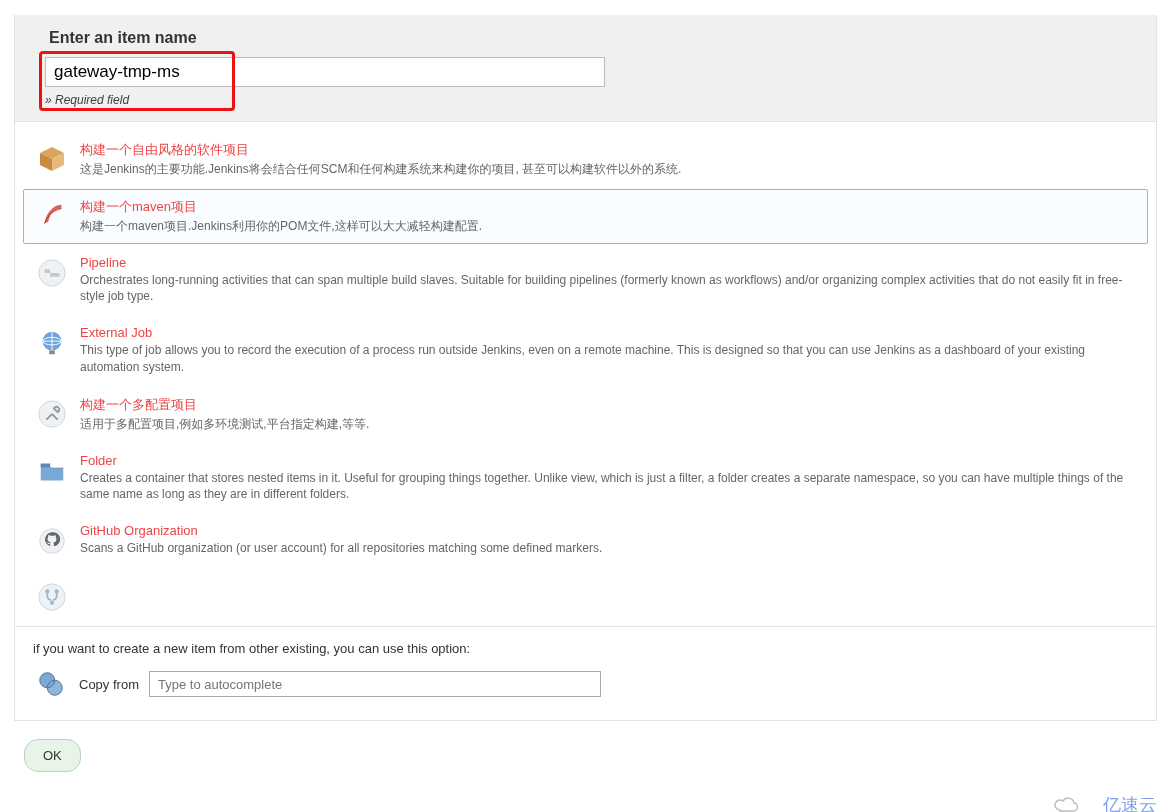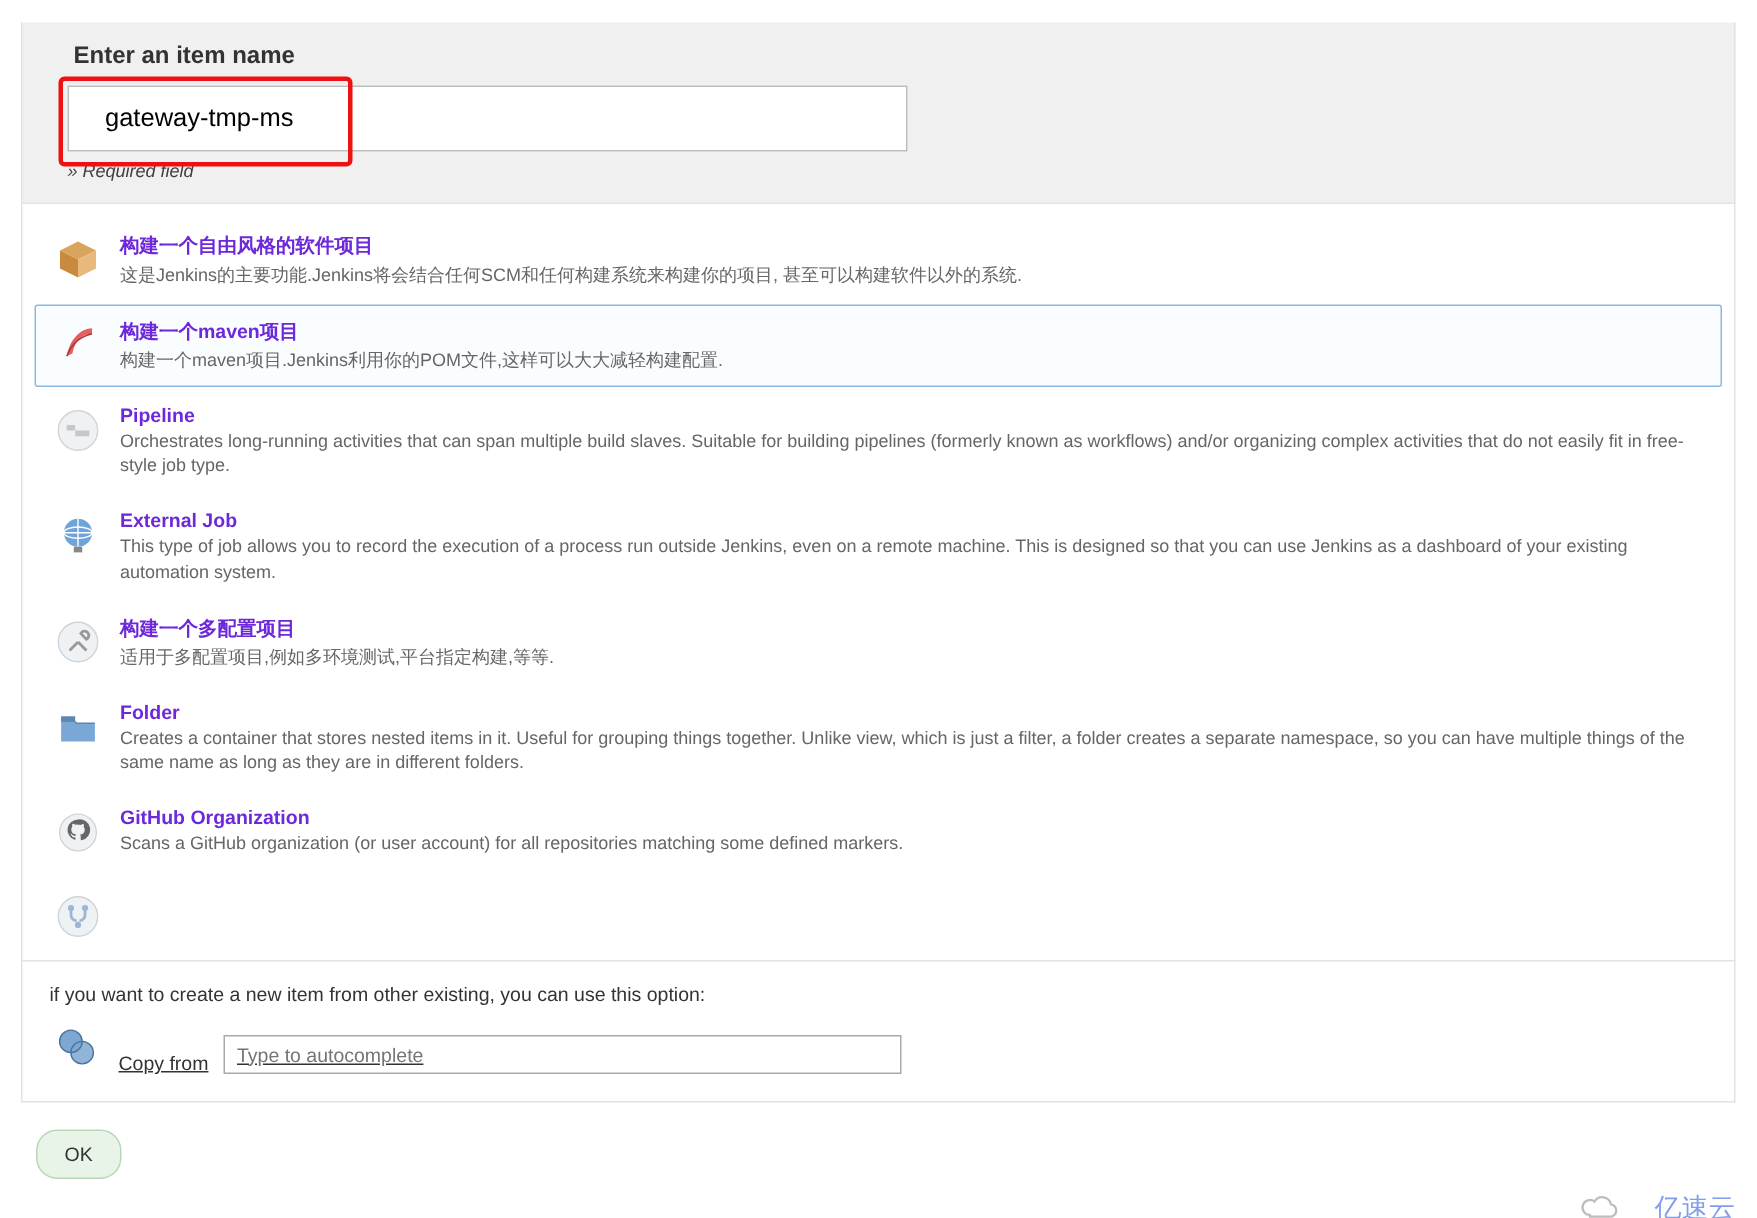--- a/index.html
+++ b/index.html
@@ -30,23 +30,23 @@
     font-weight: bold;
     color: #333;
     margin: 4px 0 10px 18px;
   }
   .input-wrap {
     position: relative;
     margin-left: 14px;
   }
   .item-name-input {
     width: 560px;
-    height: 44px;
+    height: 30px;
     font-size: 17px;
-    padding: 2px 24px;
+    padding: 2px 8px;
     border: 1px solid #bbb;
     box-sizing: border-box;
   }
   .red-rect {
     position: absolute;
     left: -6px;
     top: -6px;
     width: 190px;
     height: 54px;
     border: 3px solid #e11;
@@ -87,23 +87,23 @@
     margin-right: 10px;
     border-radius: 50%;
     display: flex;
     align-items: center;
     justify-content: center;
   }
   .item-text {
     flex: 1;
   }
   .item-title {
-    font-weight: bold;
-    font-size: 13px;
-    color: #6d28d9;
+    font-weight: normal;
+    font-size: 13px;
+    color: #ef4444;
     margin-bottom: 2px;
   }
   .item-desc {
     font-size: 12px;
     color: #666;
     line-height: 1.4;
   }
 
   .copy-section {
     border: 1px solid #e3e3e3;
@@ -111,22 +111,21 @@
     margin: 0 14px;
     padding: 14px 18px 18px 18px;
   }
   .copy-hint {
     font-size: 13px;
     color: #333;
     margin-bottom: 10px;
   }
   .copy-row {
     display: flex;
-    align-items: flex-end;
-    text-decoration: underline;
+    align-items: center;
   }
   .copy-label {
     font-size: 13px;
     margin-right: 10px;
   }
   .copy-input {
     width: 452px;
     height: 26px;
     border: 1px solid #aaa;
     padding: 2px 8px;

